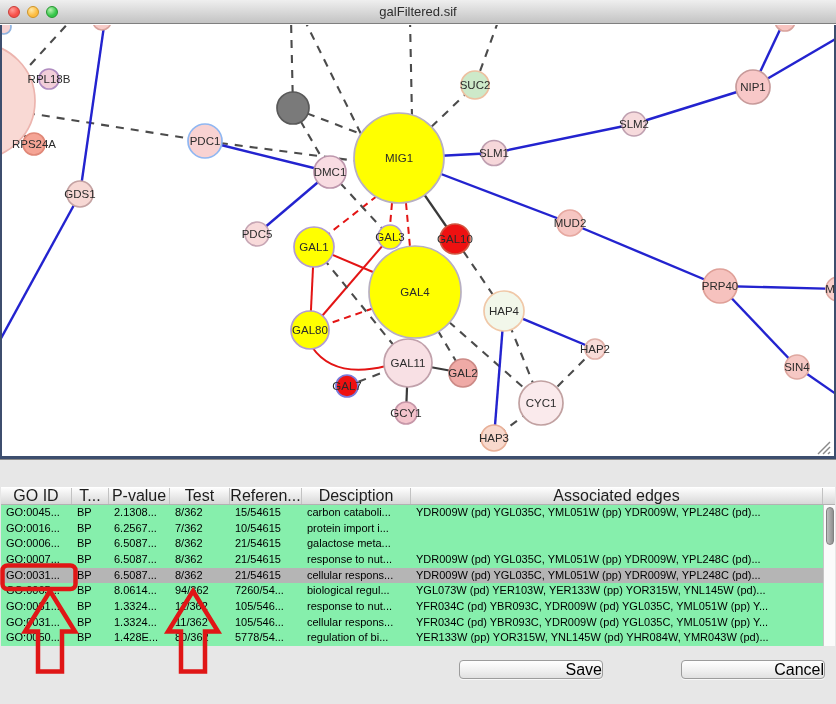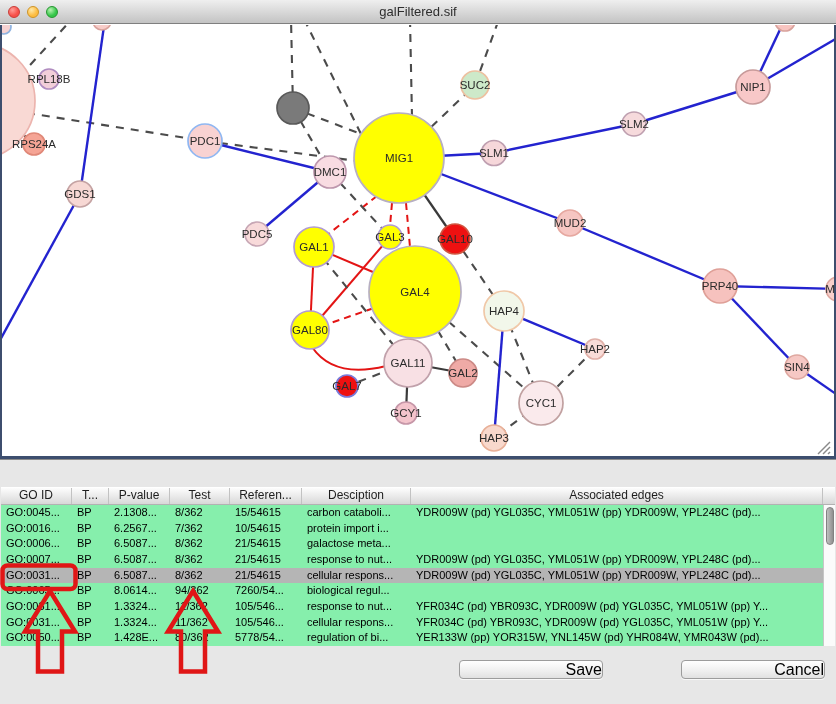--- a/index.html
+++ b/index.html
@@ -33,21 +33,21 @@
     border-top:1px solid #8a8a8a;box-sizing:border-box}
   .noa-titlebar{position:relative;height:27px;background:linear-gradient(#fafafa,#d7d7d7);
     border-bottom:1px solid #adadad;box-sizing:border-box}
   .noa-title{text-align:center;font-size:13px;color:#5f5f5f;line-height:26px}
   .tl2{position:absolute;top:8px;width:11px;height:11px;border-radius:50%;box-sizing:border-box;
     border:1px solid #9f9f9f;background:linear-gradient(#f4f4f4,#dcdcdc)}
   .tl2.b1{left:9px}.tl2.b2{left:29px}.tl2.b3{left:49px}
 
   .thead{position:absolute;top:27px;left:1px;width:834px;height:18px;display:flex;box-sizing:border-box;
     background:linear-gradient(#fdfdfd,#d8d8d8);border-bottom:1px solid #b2b2b2;border-top:1px solid #fff}
-  .hcell{font-size:12px;color:#1d1d1d;text-align:center;line-height:15px;
+  .hcell{font-size:16px;color:#1d1d1d;text-align:center;line-height:15px;
     border-right:1px solid #c2c2c2;box-sizing:border-box;overflow:hidden;white-space:nowrap}
   .hcell.stub{border-right:none}
   .c0{width:71px}.c1{width:37px}.c2{width:61px}.c3{width:60px}.c4{width:72px}.c5{width:109px}
   .hcell.c6{width:412px}.hcell.stub{width:12px}
 
   .tbody{position:absolute;top:45px;left:1px;width:834px;height:141px;background:#86efac}
   .trow{display:flex;width:822px;height:15.66px;line-height:15.6px}
   .trow.sel{background:#b5b5b5}
   .cell{font-size:11px;color:#000;padding-left:5px;box-sizing:border-box;
     white-space:nowrap;overflow:hidden}
@@ -252,20 +252,21 @@
         <div class="cell c5">cellular respons...</div>
         <div class="cell c6">YDR009W (pd) YGL035C, YML051W (pp) YDR009W, YPL248C (pd)...</div>
       </div>
       <div class="trow">
         <div class="cell c0">GO:0065...</div>
         <div class="cell c1">BP</div>
         <div class="cell c2">8.0614...</div>
         <div class="cell c3">94/362</div>
         <div class="cell c4">7260/54...</div>
         <div class="cell c5">biological regul...</div>
+        <div class="cell c6">YGL073W (pd) YER103W, YER133W (pp) YOR315W, YNL145W (pd)...</div>
       </div>
       <div class="trow">
         <div class="cell c0">GO:0031...</div>
         <div class="cell c1">BP</div>
         <div class="cell c2">1.3324...</div>
         <div class="cell c3">11/362</div>
         <div class="cell c4">105/546...</div>
         <div class="cell c5">response to nut...</div>
         <div class="cell c6">YFR034C (pd) YBR093C, YDR009W (pd) YGL035C, YML051W (pp) Y...</div>
       </div>

